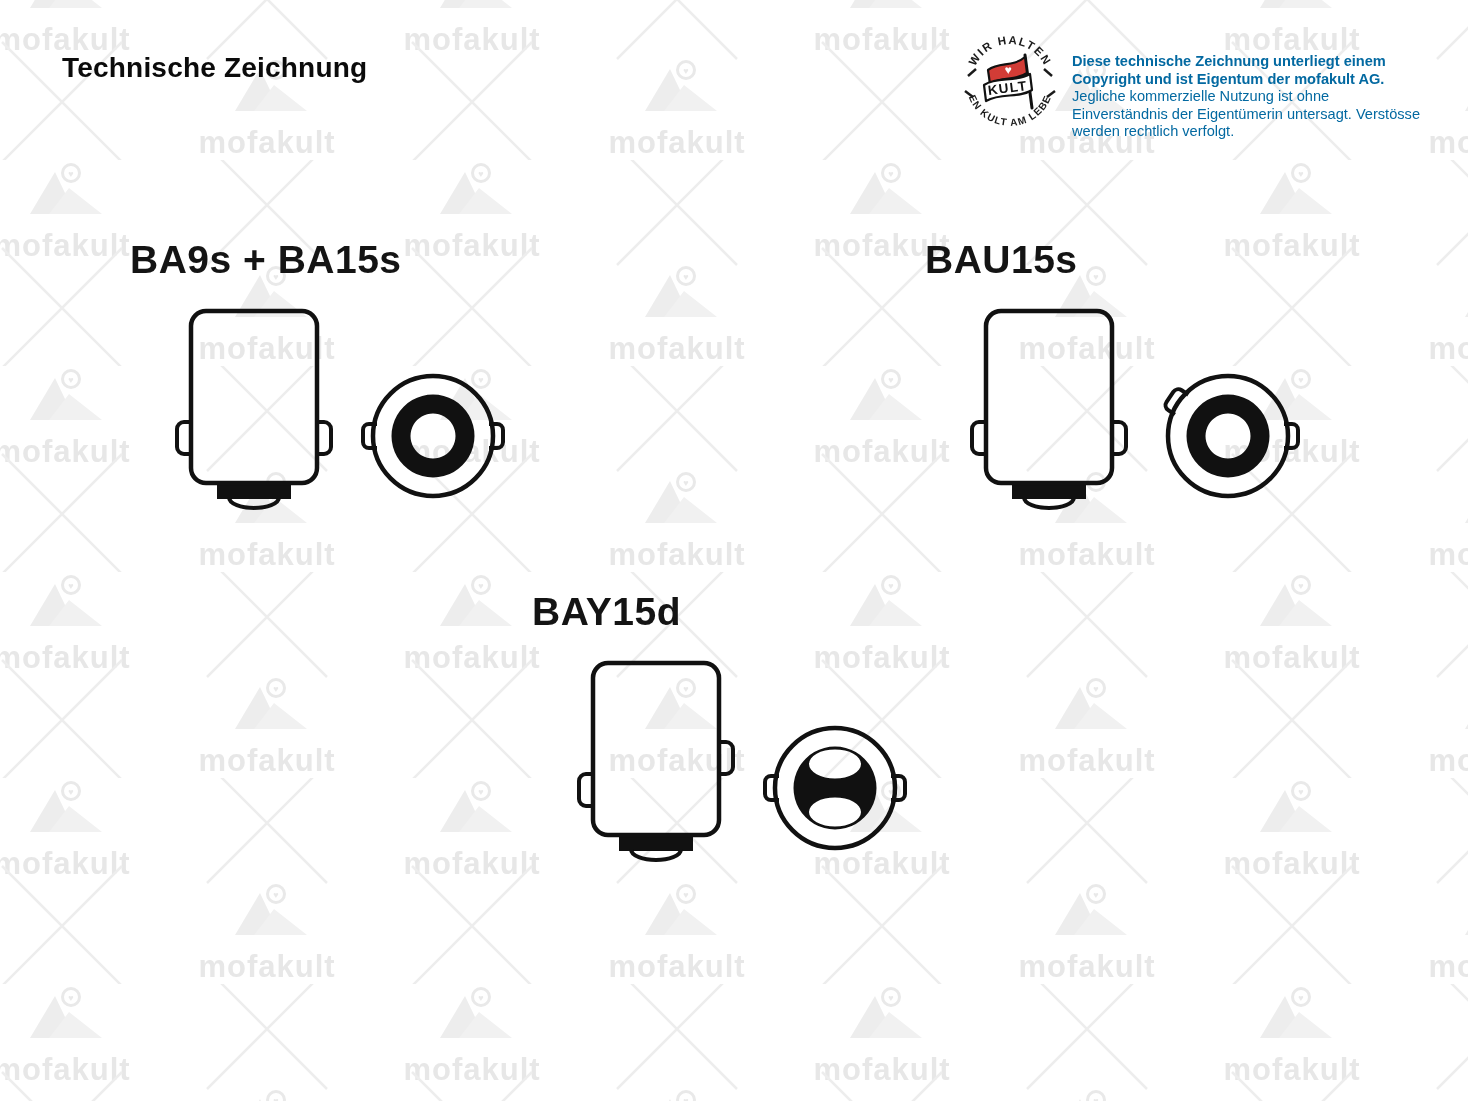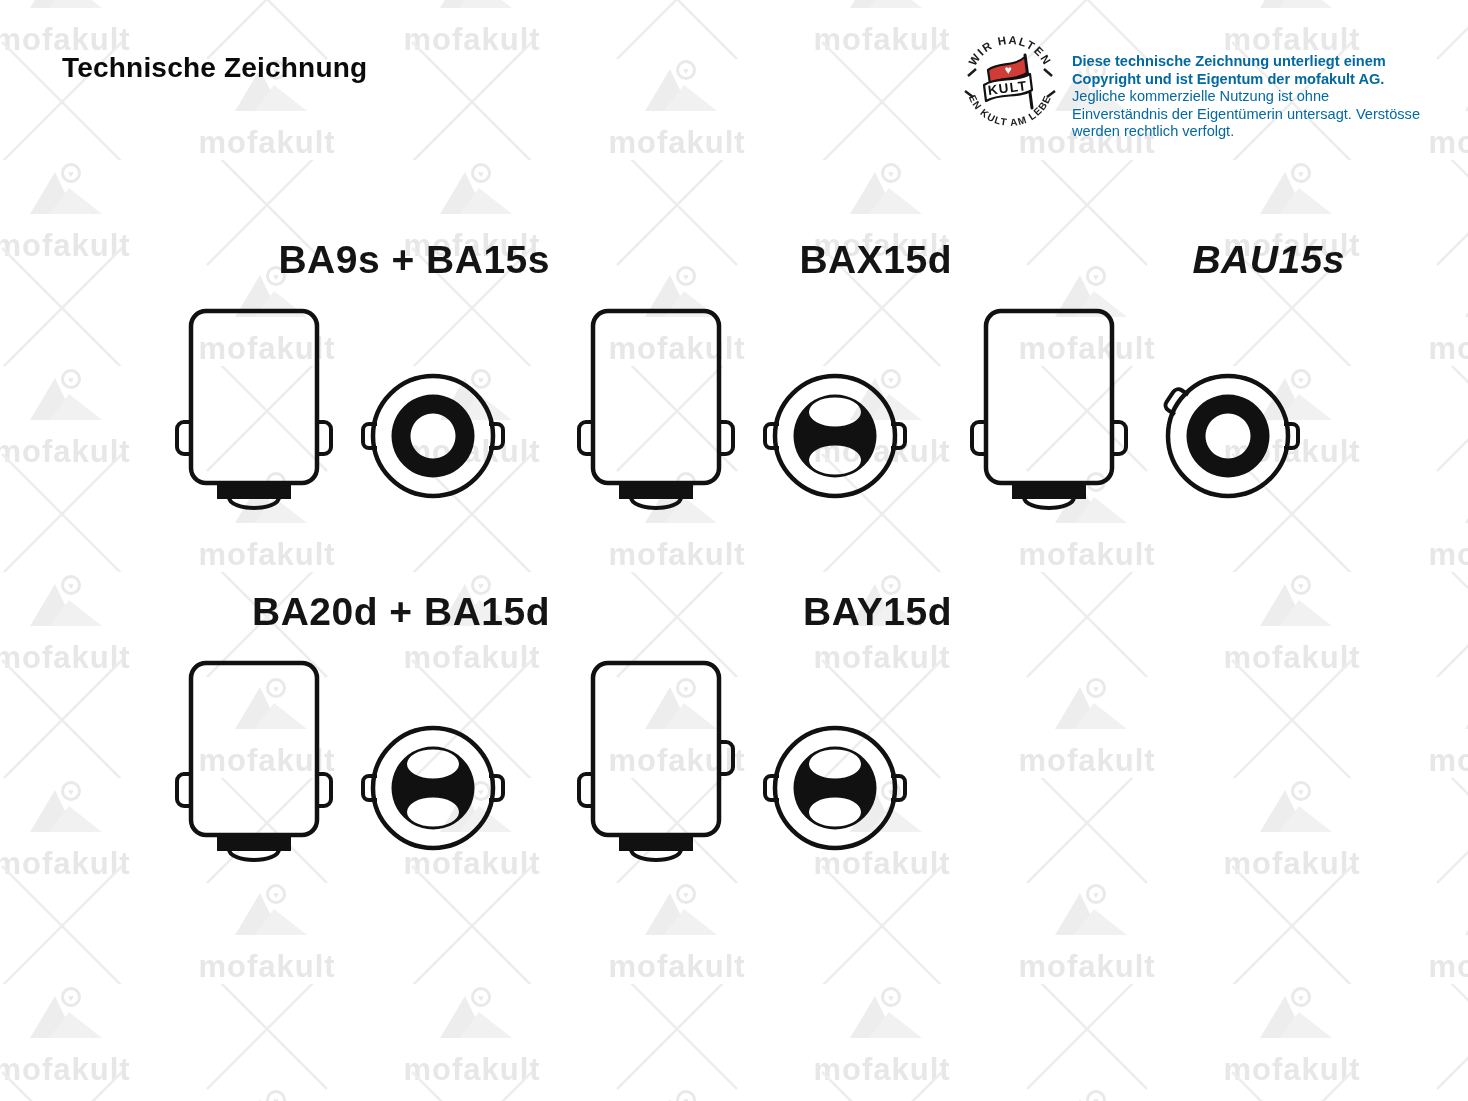--- a/index.html
+++ b/index.html
@@ -25,30 +25,30 @@
   .brand-logo { position: absolute; left: 958px; top: 28px; width: 104px; height: 104px; }
 
   .copyright {
     position: absolute; left: 1072px; top: 53px; width: 352px;
     font-size: 14.6px; line-height: 17.6px; color: #0369a1;
   }
   .copyright b { font-weight: 700; }
 
   .cell { position: absolute; width: 420px; }
   .cell .label {
-    text-align: right; font-size: 39px; font-weight: 700; color: #141414;
+    text-align: left; font-size: 39px; font-weight: 700; color: #141414;
     letter-spacing: 0.5px; white-space: nowrap;
   }
   .cell .views {
     display: flex; justify-content: center; align-items: flex-start; gap: 21px;
     margin-top: 0;
   }
   .bv { margin-top: 60px; }
 
-  .c1 { left: 130px; } .c2 { left: 532px; } .c3 { left: 925px; font-style: italic; }
+  .c1 { left: 130px; } .c2 { left: 532px; } .c3 { left: 925px; }
   .hidden-defs { position: absolute; width: 0; height: 0; overflow: hidden; }
 </style>
 </head>
 <body>
 
 <svg class="hidden-defs" aria-hidden="true">
   <defs>
 
     <g id="g-side-straight">
       <rect x="45" y="176" width="74" height="15" fill="#111"></rect>
@@ -168,55 +168,33 @@
     <div class="views" style="margin-top:26px">
       <svg class="sv" width="164" height="206" viewBox="0 0 164 206">
           <use href="#g-side-straight"></use>
         </svg>
       <svg class="bv" width="152" height="136" viewBox="0 0 152 136">
           <use href="#bv-single"></use>
         </svg>
     </div>
   </div>
 
-  <div class="cell c2" style="top:238px">
-    <div class="label">BAX15d</div>
-    <div class="views" style="margin-top:26px">
-      <svg class="sv" width="164" height="206" viewBox="0 0 164 206">
-          <use href="#g-side-straight"></use>
-        </svg>
-      <svg class="bv" width="152" height="136" viewBox="0 0 152 136">
-          <use href="#bv-dual"></use>
-        </svg>
-    </div>
-  </div>
 
   <div class="cell c3" style="top:238px">
     <div class="label">BAU15s</div>
     <div class="views" style="margin-top:26px">
       <svg class="sv" width="164" height="206" viewBox="0 0 164 206">
           <use href="#g-side-straight"></use>
         </svg>
       <svg class="bv" width="152" height="136" viewBox="0 0 152 136">
           <use href="#bv-single-angled"></use>
         </svg>
     </div>
   </div>
 
-  <div class="cell c1" style="top:590px">
-    <div class="label">BA20d + BA15d</div>
-    <div class="views" style="margin-top:26px">
-      <svg class="sv" width="164" height="206" viewBox="0 0 164 206">
-          <use href="#g-side-straight"></use>
-        </svg>
-      <svg class="bv" width="152" height="136" viewBox="0 0 152 136">
-          <use href="#bv-dual"></use>
-        </svg>
-    </div>
-  </div>
 
   <div class="cell c2" style="top:590px">
     <div class="label">BAY15d</div>
     <div class="views" style="margin-top:26px">
       <svg class="sv" width="164" height="206" viewBox="0 0 164 206">
           <use href="#g-side-offset"></use>
         </svg>
       <svg class="bv" width="152" height="136" viewBox="0 0 152 136">
           <use href="#bv-dual"></use>
         </svg>

